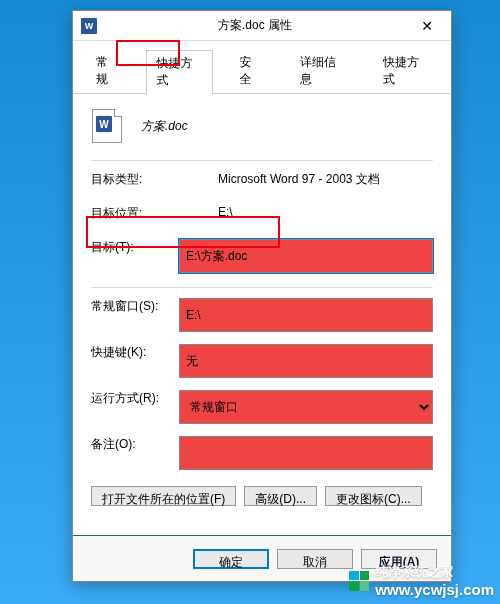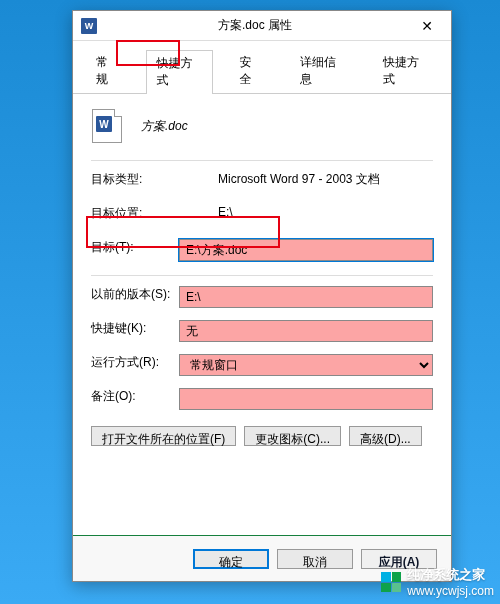--- a/index.html
+++ b/index.html
@@ -148,26 +148,26 @@
   .row .lab {
     width: 88px;
     font-size: 12px;
   }
   .row .val {
     font-size: 12px;
     margin-left: 39px;
   }
   .row input[type=text], .row select {
     flex: 1;
-    height: 22px;
+    height: 34px;
     border: 1px solid #888;
     padding: 0 6px;
     font-size: 12px;
     font-family: inherit;
-    background: #fca5a5;
+    background: #ef4444;
   }
   .target-row input { border: 1px solid #0078d7; outline: 1px solid #0078d7; }
 
   .btn-row {
     display: flex;
     gap: 8px;
     justify-content: flex-start;
     margin-top: 4px;
   }
   .btn {
@@ -261,21 +261,21 @@
     </div>
 
     <div class="row target-row">
       <span class="lab">目标(T):</span>
       <input type="text" value="E:\方案.doc" style="">
     </div>
 
     <hr class="sep">
 
     <div class="row">
-      <span class="lab">以前的版本(S):</span>
+      <span class="lab">常规窗口(S):</span>
       <input type="text" value="E:\" style="">
     </div>
 
     <div class="row">
       <span class="lab">快捷键(K):</span>
       <input type="text" value="无" style="">
     </div>
 
     <div class="row">
       <span class="lab">运行方式(R):</span>
@@ -284,22 +284,22 @@
       </select>
     </div>
 
     <div class="row">
       <span class="lab">备注(O):</span>
       <input type="text" value="" style="">
     </div>
 
     <div class="btn-row">
       <button class="btn">打开文件所在的位置(F)</button>
+      <button class="btn">高级(D)...</button>
       <button class="btn">更改图标(C)...</button>
-      <button class="btn">高级(D)...</button>
     </div>
 
   </div>
 
   <div class="footer">
     <button class="btn primary">确定</button>
     <button class="btn">取消</button>
     <button class="btn disabled">应用(A)</button>
   </div>
 
@@ -310,15 +310,15 @@
 
 <div class="watermark">
   <div class="wm-logo">
     <div></div>
       <div></div>
       <div></div>
       <div></div>
   </div>
   <div>
     <div>纯净系统之家</div>
-    <div style="font-size:12px; font-weight:normal;">www.ycwjsj.com</div>
+    <div style="font-size:15px; font-weight:bold;">www.ycwjsj.com</div>
   </div>
 </div>
 
 </body></html>

